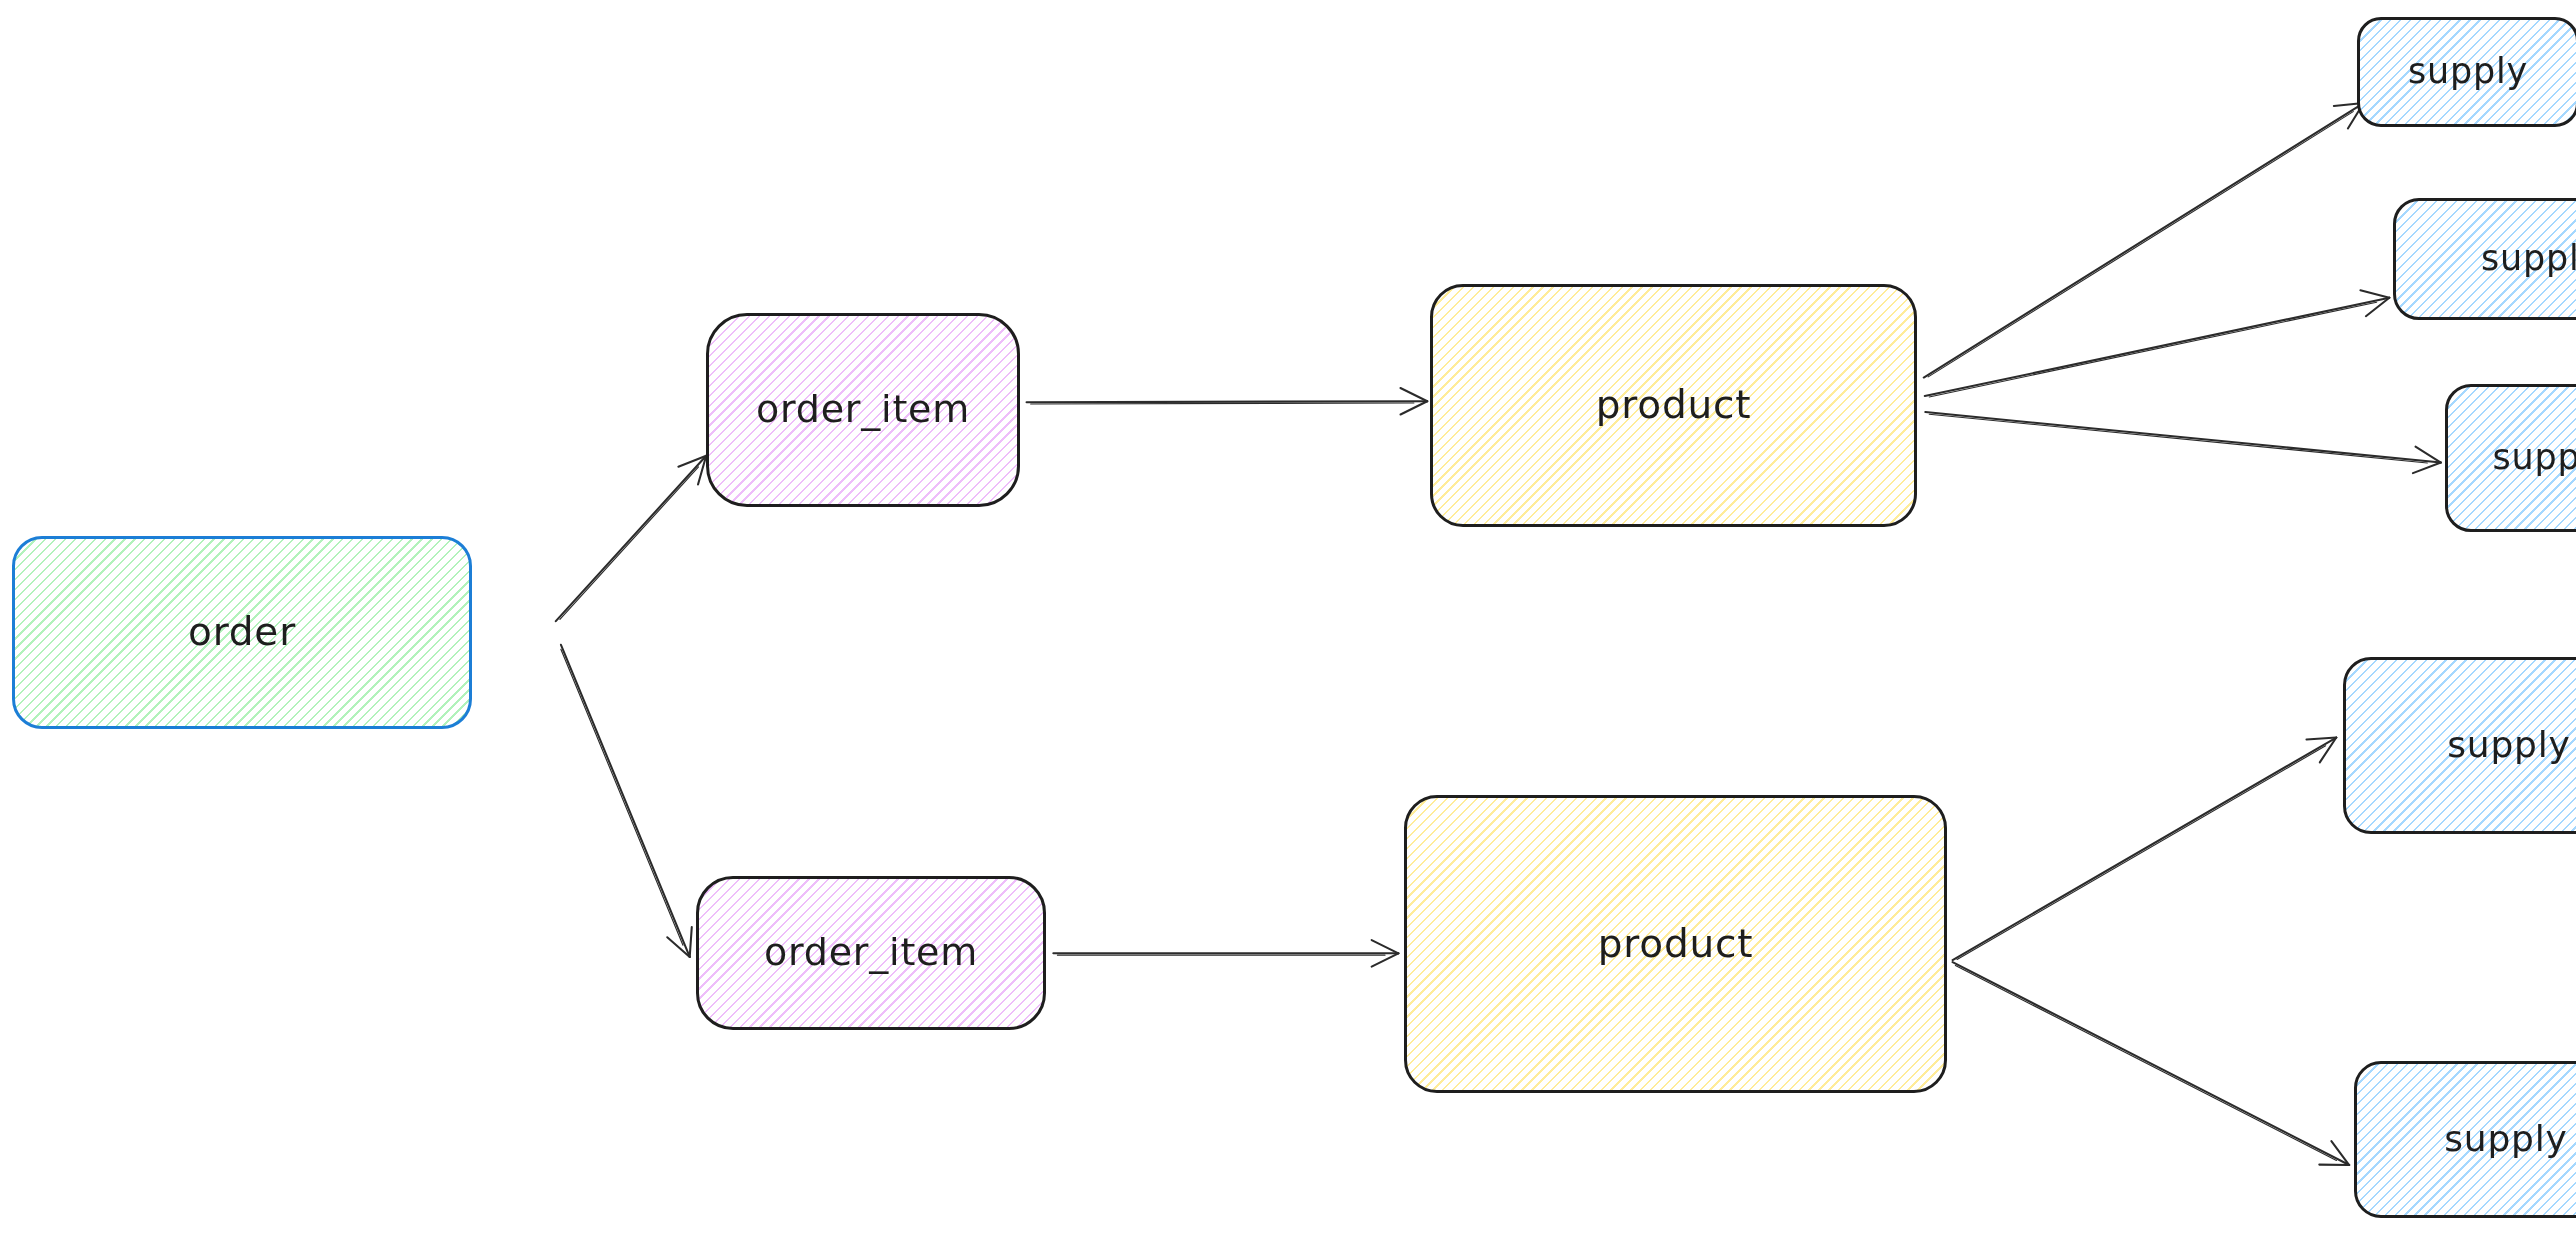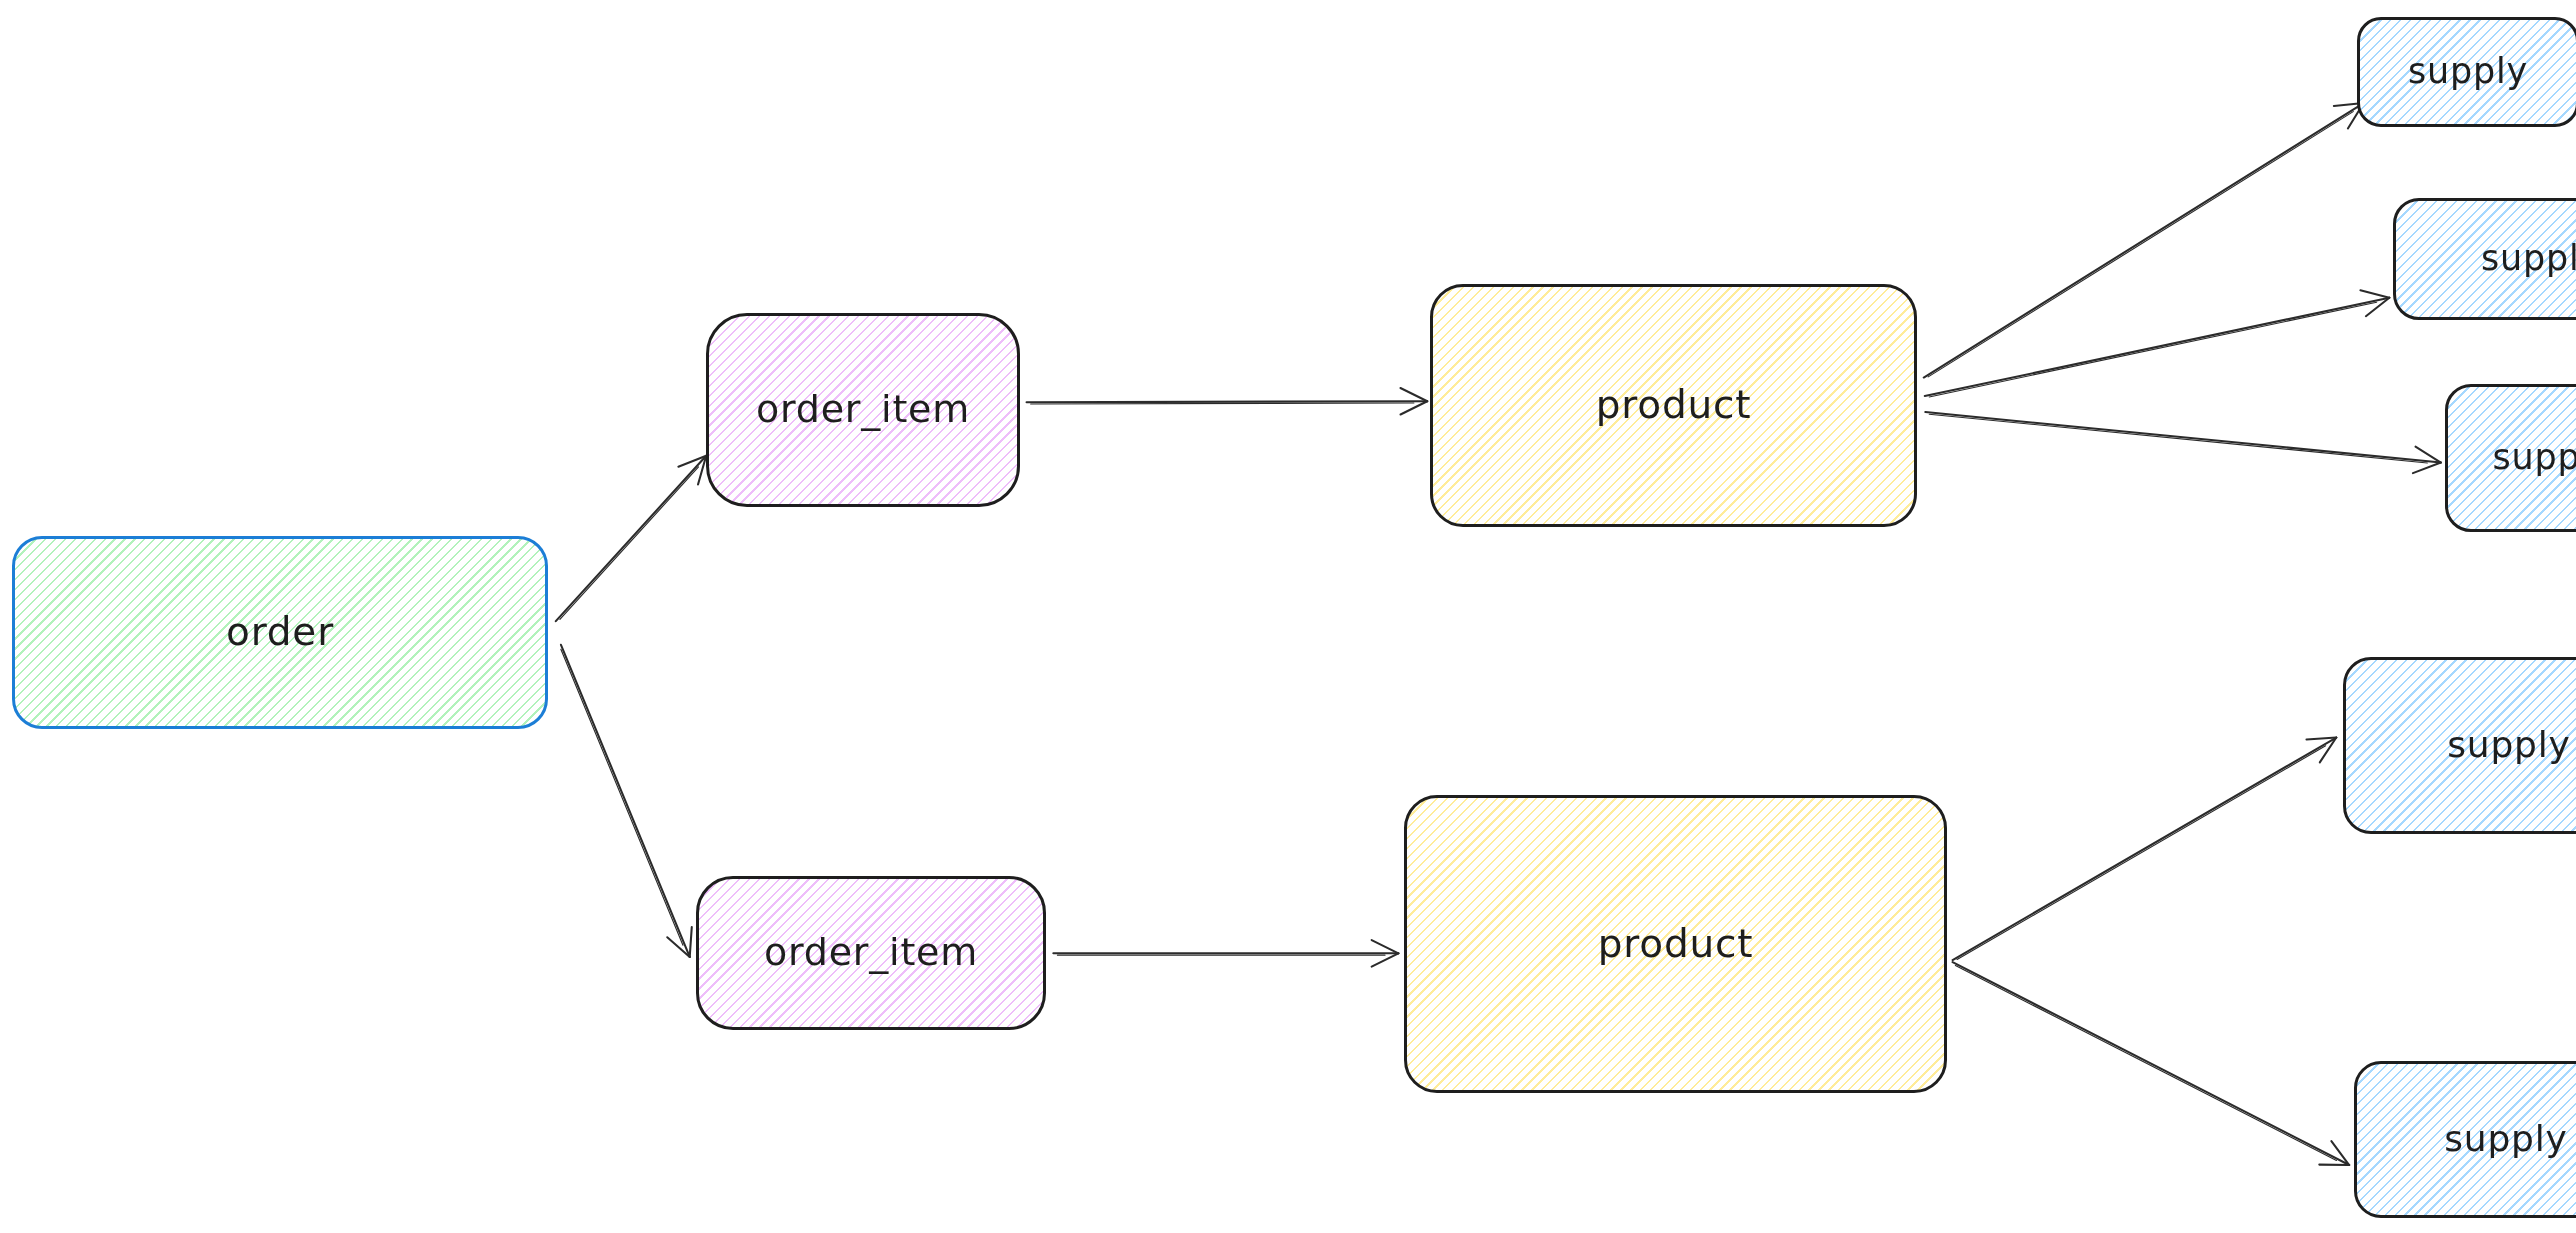--- a/index.html
+++ b/index.html
@@ -94,21 +94,21 @@
         <line x1="4535" y1="1432" x2="4502.957303189206" y2="1480.3452746511127" stroke-width="4"></line>
       </g>
       <g stroke="#2b2b2b" fill="none" stroke-linecap="round">
         <line x1="3790" y1="1868" x2="4560" y2="2262" stroke-width="4"></line>
         <line x1="3795.527496382644" y1="1874.7599396254593" x2="4535.259800231708" y2="2253.272313283292" stroke-width="2.2"></line>
         <line x1="4560" y1="2262" x2="4525.46314542956" y2="2215.4038019106674" stroke-width="4"></line>
         <line x1="4560" y1="2262" x2="4502.004866666755" y2="2261.248661421733" stroke-width="4"></line>
       </g>
     </svg>
 
-  <div class="node" style="left: 12px; top: 536px; width: 536px; height: 193px; border-radius: 30px; font-size: 39px; color: rgb(30, 30, 30); border-color: rgb(28, 126, 214); border-width: 3.6px; background-image: repeating-linear-gradient(135deg, rgb(178, 242, 187) 0px, rgb(178, 242, 187) 1.6px, transparent 1.6px, transparent 7px); text-align: right;">
+  <div class="node" style="left: 12px; top: 536px; width: 460px; height: 193px; border-radius: 30px; font-size: 39px; color: rgb(30, 30, 30); border-color: rgb(28, 126, 214); border-width: 3.6px; background-image: repeating-linear-gradient(135deg, rgb(178, 242, 187) 0px, rgb(178, 242, 187) 1.6px, transparent 1.6px, transparent 7px); text-align: right;">
     <span class="label">order</span>
   </div>
 
   <div class="node" style="left: 706px; top: 313px; width: 314px; height: 194px; border-radius: 41px; font-size: 38px; color: rgb(30, 30, 30); border-color: rgb(30, 30, 30); border-width: 3.1px; background-image: repeating-linear-gradient(135deg, rgb(238, 190, 250) 0px, rgb(238, 190, 250) 1.6px, transparent 1.6px, transparent 7px);">
     <span class="label">order_item</span>
   </div>
 
   <div class="node" style="left: 696px; top: 876px; width: 350px; height: 154px; border-radius: 37px; font-size: 38px; color: rgb(30, 30, 30); border-color: rgb(30, 30, 30); border-width: 3.1px; background-image: repeating-linear-gradient(135deg, rgb(238, 190, 250) 0px, rgb(238, 190, 250) 1.6px, transparent 1.6px, transparent 7px);">
     <span class="label">order_item</span>
   </div>

